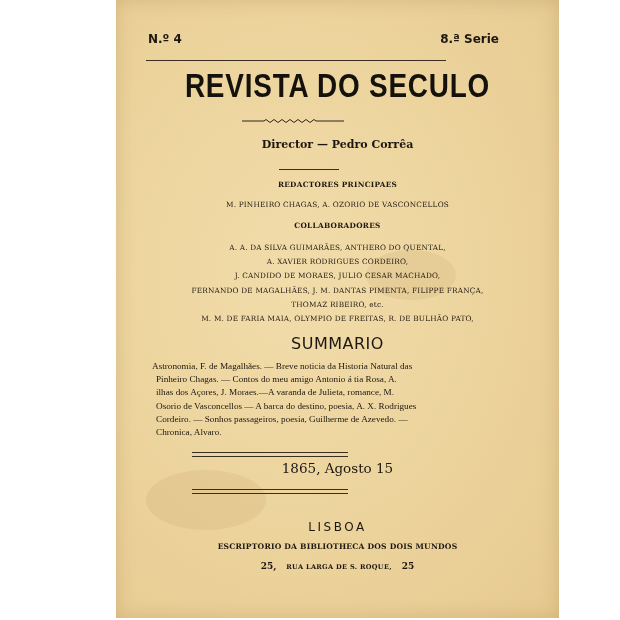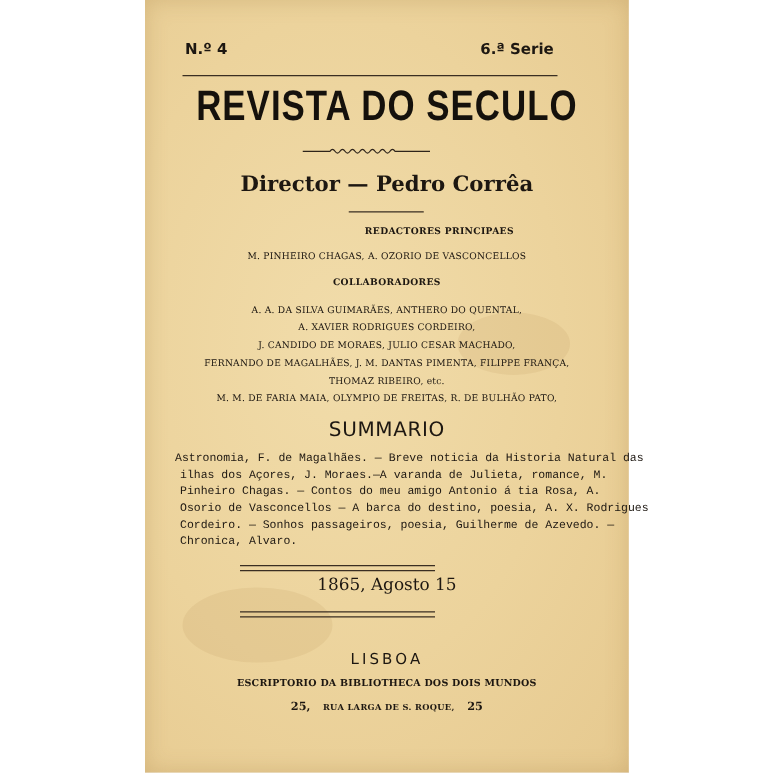--- a/index.html
+++ b/index.html
@@ -1,43 +1,43 @@
 <!DOCTYPE html>
 <html><head>
   <meta charset="utf-8">
   <style>
     html, body { margin: 0; padding: 0; }
     body {
       width: 620px; height: 620px; background: #ffffff; position: relative; overflow: hidden;
     }
     .page {
-      position: absolute; left: 116px; top: 0; width: 387px; height: 618px;
+      position: absolute; left: 116px; top: 0; width: 443px; height: 618px;
       background: radial-gradient(ellipse at 40% 45%, #f1dcaa 0%, #ecd39c 55%, #e6c98f 100%);
       color: #1d1711;
       font-family: "Liberation Serif", serif;
       box-shadow: inset 0 0 18px rgba(150,110,50,0.25);
     }
     .abs { position: absolute; }
     .center { left: 0; width: 100%; text-align: center; }
     .numline { top: 32px; left: 32px; right: 60px; height: 16px; font-family: "DejaVu Sans", sans-serif; font-weight: bold; font-size: 12px; }
     .numline .no { position: absolute; left: 0; top: 0; }
     .numline .serie { position: absolute; right: 0; top: 0; }
     .rule1 { top: 60px; left: 30px; width: 300px; height: 0; border-top: 1.3px solid #3a2e22; }
     .title { top: 66px; font-family: "Liberation Sans", sans-serif; font-weight: bold; font-size: 34px; letter-spacing: 1px; transform: scaleX(0.82); transform-origin: center; color: #15110c; }
     .wavy { top: 117px; left: 126px; width: 102px; height: 8px; }
-    .director { top: 138px; font-family: "DejaVu Serif", serif; font-weight: bold; font-size: 17px; }
+    .director { top: 138px; font-family: "DejaVu Serif", serif; font-weight: bold; font-size: 11px; }
     .rule2 { top: 169px; left: 163px; width: 60px; border-top: 1px solid #3a2e22; }
     .smallcap-head { font-family: "DejaVu Serif", serif; font-weight: bold; font-size: 7.3px; letter-spacing: 0.3px; }
     .names { font-family: "DejaVu Serif", serif; font-size: 7.3px; letter-spacing: 0.2px; }
-    .redhead { top: 180px; margin-left: 42px; }
+    .redhead { top: 180px; }
     .redline { top: 200px; }
     .colhead { top: 221px; }
     .coll { top: 241px; line-height: 14.2px; }
     .summhead { top: 334px; font-family: "DejaVu Sans", sans-serif; font-weight: normal; font-size: 16px; letter-spacing: 0.5px; }
-    .summ { top: 360px; left: 24px; width: 340px; font-family: Liberation Mono, monospace; font-size: 9.2px; line-height: 13.2px; text-align: justify; }
+    .summ { top: 360px; left: 36px; width: 340px; font-family: Liberation Serif, serif; font-size: 9.2px; line-height: 13.2px; text-align: justify; }
     .summ .ln { display: block; white-space: nowrap; }
     .summ .ln.indent { padding-left: 4px; }
     .drule { left: 76px; width: 156px; height: 3px; border-top: 1px solid #3a2e22; border-bottom: 1px solid #3a2e22; }
     .drule.top { top: 452px; }
     .drule.bot { top: 489px; }
     .date { top: 460px; font-family: "DejaVu Serif", serif; font-size: 13.5px; }
     .lisboa { top: 520px; font-family: "DejaVu Sans", sans-serif; font-size: 12px; letter-spacing: 2.5px; }
     .escr { top: 542px; font-family: "DejaVu Serif", serif; font-weight: bold; font-size: 7.6px; letter-spacing: 0.2px; }
     .addr { top: 561px; font-family: "DejaVu Serif", serif; font-size: 8px; }
     .addr .num { font-weight: bold; font-size: 9px; margin: 0 10px; }
@@ -46,21 +46,21 @@
   </style>
 </head>
 <body>
 
 <div class="page">
   <div class="stain" style="left:30px;top:470px;width:120px;height:60px;"></div>
   <div class="stain" style="left:250px;top:250px;width:90px;height:50px;"></div>
 
   <div class="abs numline">
     <span class="no">N.º 4</span>
-    <span class="serie">6.ª Serie</span>
+    <span class="serie">8.ª Serie</span>
   </div>
   <div class="abs rule1"></div>
 
   <div class="abs center title">REVISTA DO SECULO</div>
 
   <svg class="abs wavy" viewBox="0 0 102 8">
     <path d="M0 4 H22 q2 -3 4 0 t4 0 t4 0 t4 0 t4 0 t4 0 t4 0 t4 0 t4 0 t4 0 t4 0 t4 0 t4 0 H102" fill="none" stroke="#2e241a" stroke-width="1"></path>
   </svg>
 
   <div class="abs center director">Director — Pedro Corrêa</div>
@@ -75,22 +75,22 @@
     <div>A. XAVIER RODRIGUES CORDEIRO,</div>
     <div>J. CANDIDO DE MORAES, JULIO CESAR MACHADO,</div>
     <div>FERNANDO DE MAGALHÃES, J. M. DANTAS PIMENTA, FILIPPE FRANÇA,</div>
     <div>THOMAZ RIBEIRO, etc.</div>
     <div>M. M. DE FARIA MAIA, OLYMPIO DE FREITAS, R. DE BULHÃO PATO,</div>
   </div>
 
   <div class="abs center summhead">SUMMARIO</div>
   <div class="abs summ">
     <span class="ln">Astronomia, F. de Magalhães. — Breve noticia da Historia Natural das</span>
+    <span class="ln indent">Pinheiro Chagas. — Contos do meu amigo Antonio á tia Rosa, A.</span>
     <span class="ln indent">ilhas dos Açores, J. Moraes.—A varanda de Julieta, romance, M.</span>
-    <span class="ln indent">Pinheiro Chagas. — Contos do meu amigo Antonio á tia Rosa, A.</span>
     <span class="ln indent">Osorio de Vasconcellos — A barca do destino, poesia, A. X. Rodrigues</span>
     <span class="ln indent">Cordeiro. — Sonhos passageiros, poesia, Guilherme de Azevedo. —</span>
     <span class="ln indent">Chronica, Alvaro.</span>
   </div>
 
   <div class="abs drule top"></div>
   <div class="abs center date">1865, Agosto 15</div>
   <div class="abs drule bot"></div>
 
   <div class="abs center lisboa">LISBOA</div>

